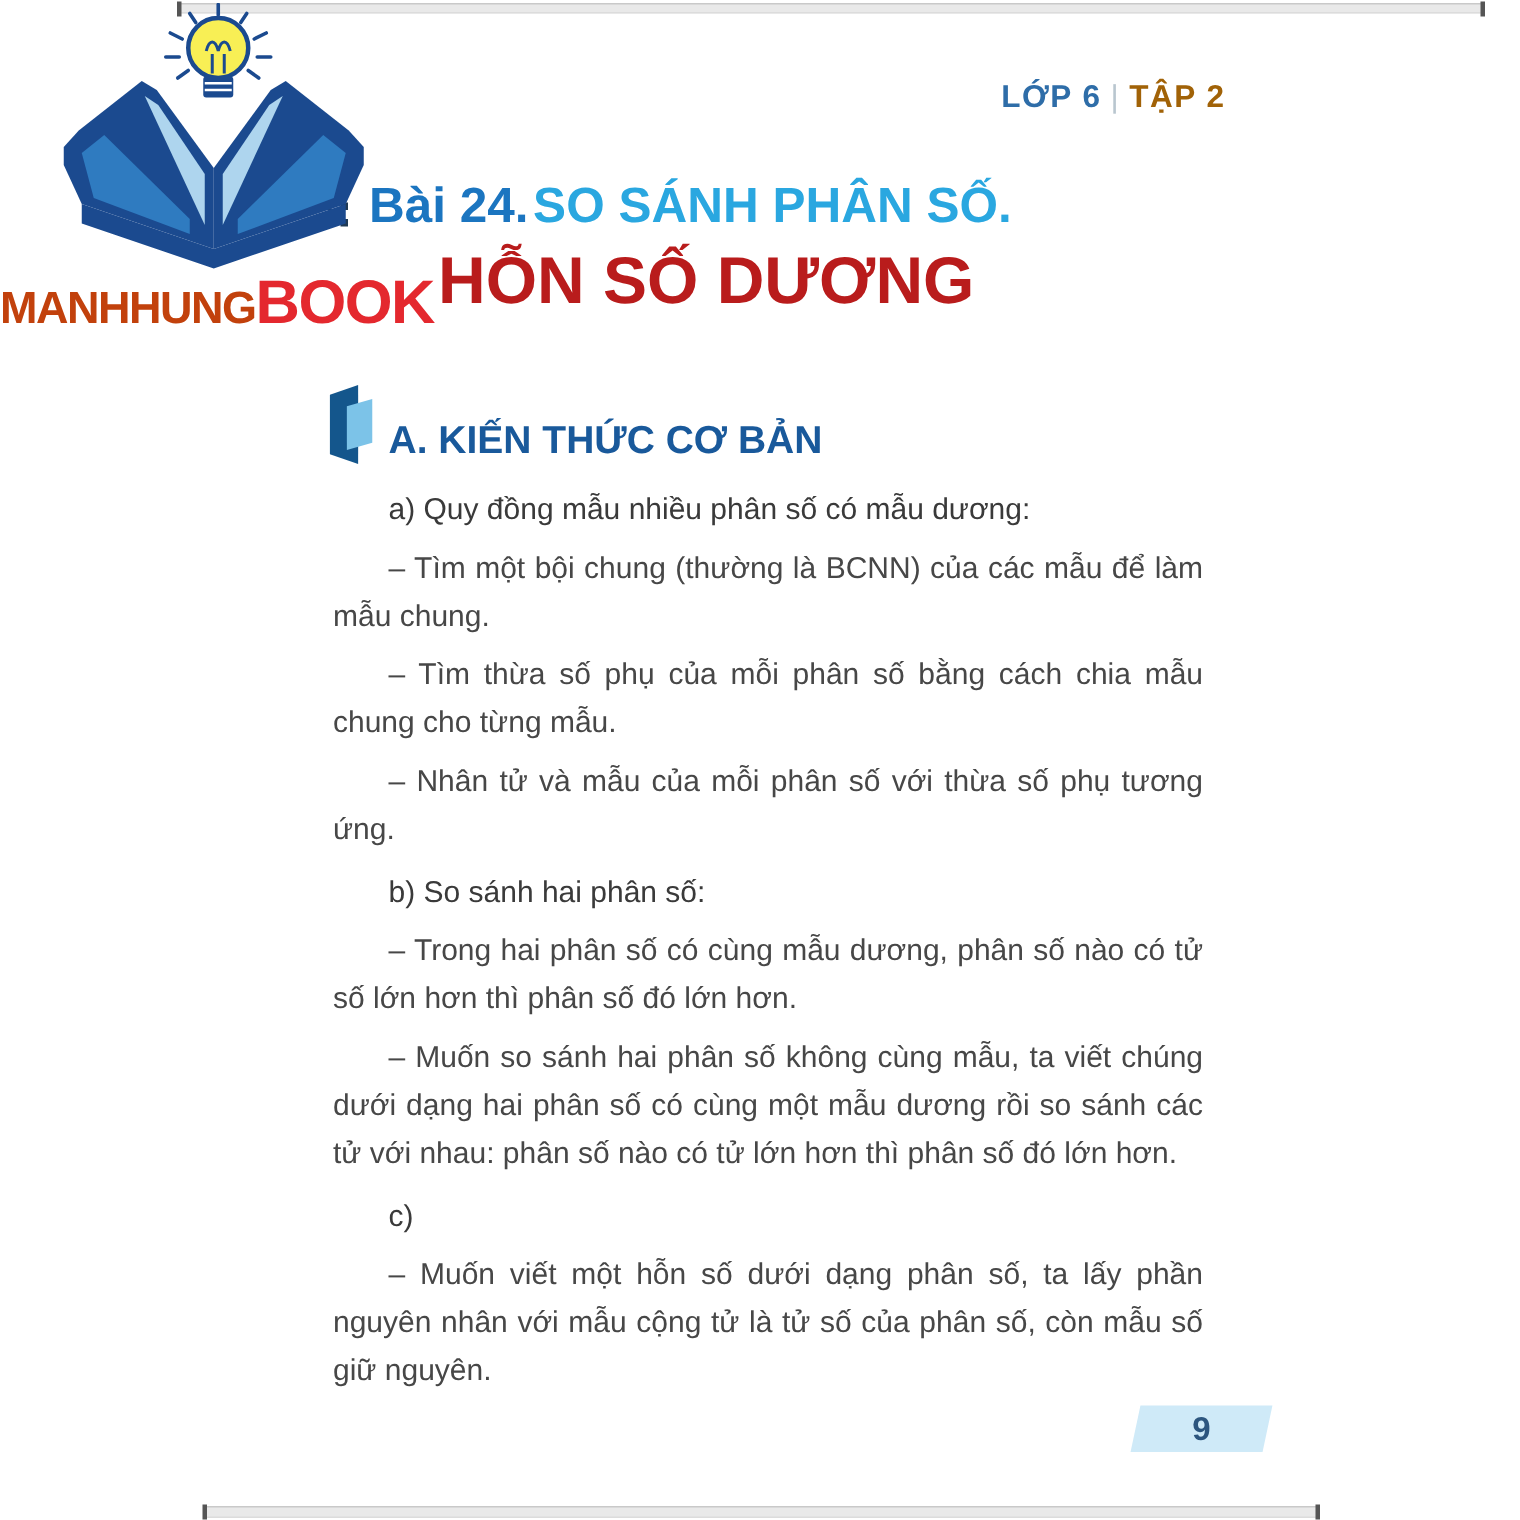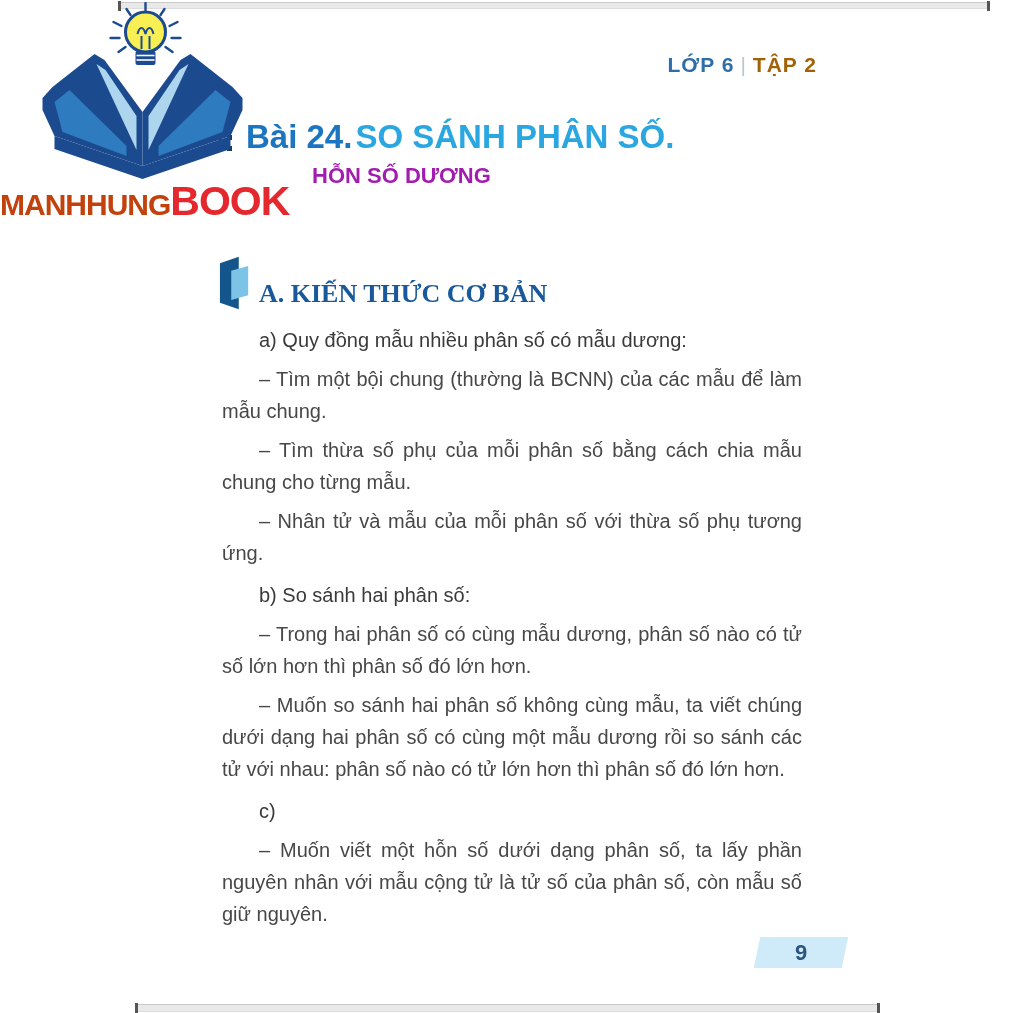--- a/index.html
+++ b/index.html
@@ -35,26 +35,26 @@
   .logo .brand .first{font-size:30px;font-weight:bold;color:#c2410c;letter-spacing:-1px;}
   .logo .brand .second{font-size:41px;font-weight:bold;color:#e4282e;letter-spacing:-1px;}
 
   
   .lesson-title{position:absolute;left:216px;top:118px;z-index:1;}
   .lesson-title .line1{display:flex;align-items:center;white-space:nowrap;}
   .dots-grid{display:grid;grid-template-columns:repeat(2,5px);grid-auto-rows:5px;gap:6px;margin-right:14px;}
   .dots-grid i{background:#203a55;display:block;}
   .lesson-label{font-size:33px;font-weight:bold;color:#1b75c0;}
   .lesson-main{font-size:33px;font-weight:bold;color:#2aa7e0;margin-left:3px;}
-  .lesson-line2{font-size:22px;font-weight:bold;color:#a21caf;margin-left:96px;margin-top:7px;white-space:nowrap;}
+  .lesson-line2{font-size:44px;font-weight:bold;color:#b91c1c;margin-left:76px;margin-top:7px;white-space:nowrap;}
 
   
   .section-header{position:absolute;left:219px;top:255px;display:flex;align-items:flex-end;}
   .door-icon{width:32px;height:56px;flex:0 0 auto;}
-  .section-heading{font-size:26px;font-weight:bold;color:#19599b;margin-left:8px;margin-bottom:2px;white-space:nowrap;font-family:Liberation Serif, serif;}
+  .section-heading{font-size:26px;font-weight:bold;color:#19599b;margin-left:8px;margin-bottom:2px;white-space:nowrap;}
 
   
   .content{
     position:absolute;left:222px;top:324px;width:580px;
     font-size:20px;line-height:32px;color:#474747;text-align:justify;
   }
   .content h3{
     font-size:20px;line-height:32px;color:#3a3a3a;
     margin:10px 0 0 0;text-indent:37px;font-weight:normal;text-align:left;
   }

